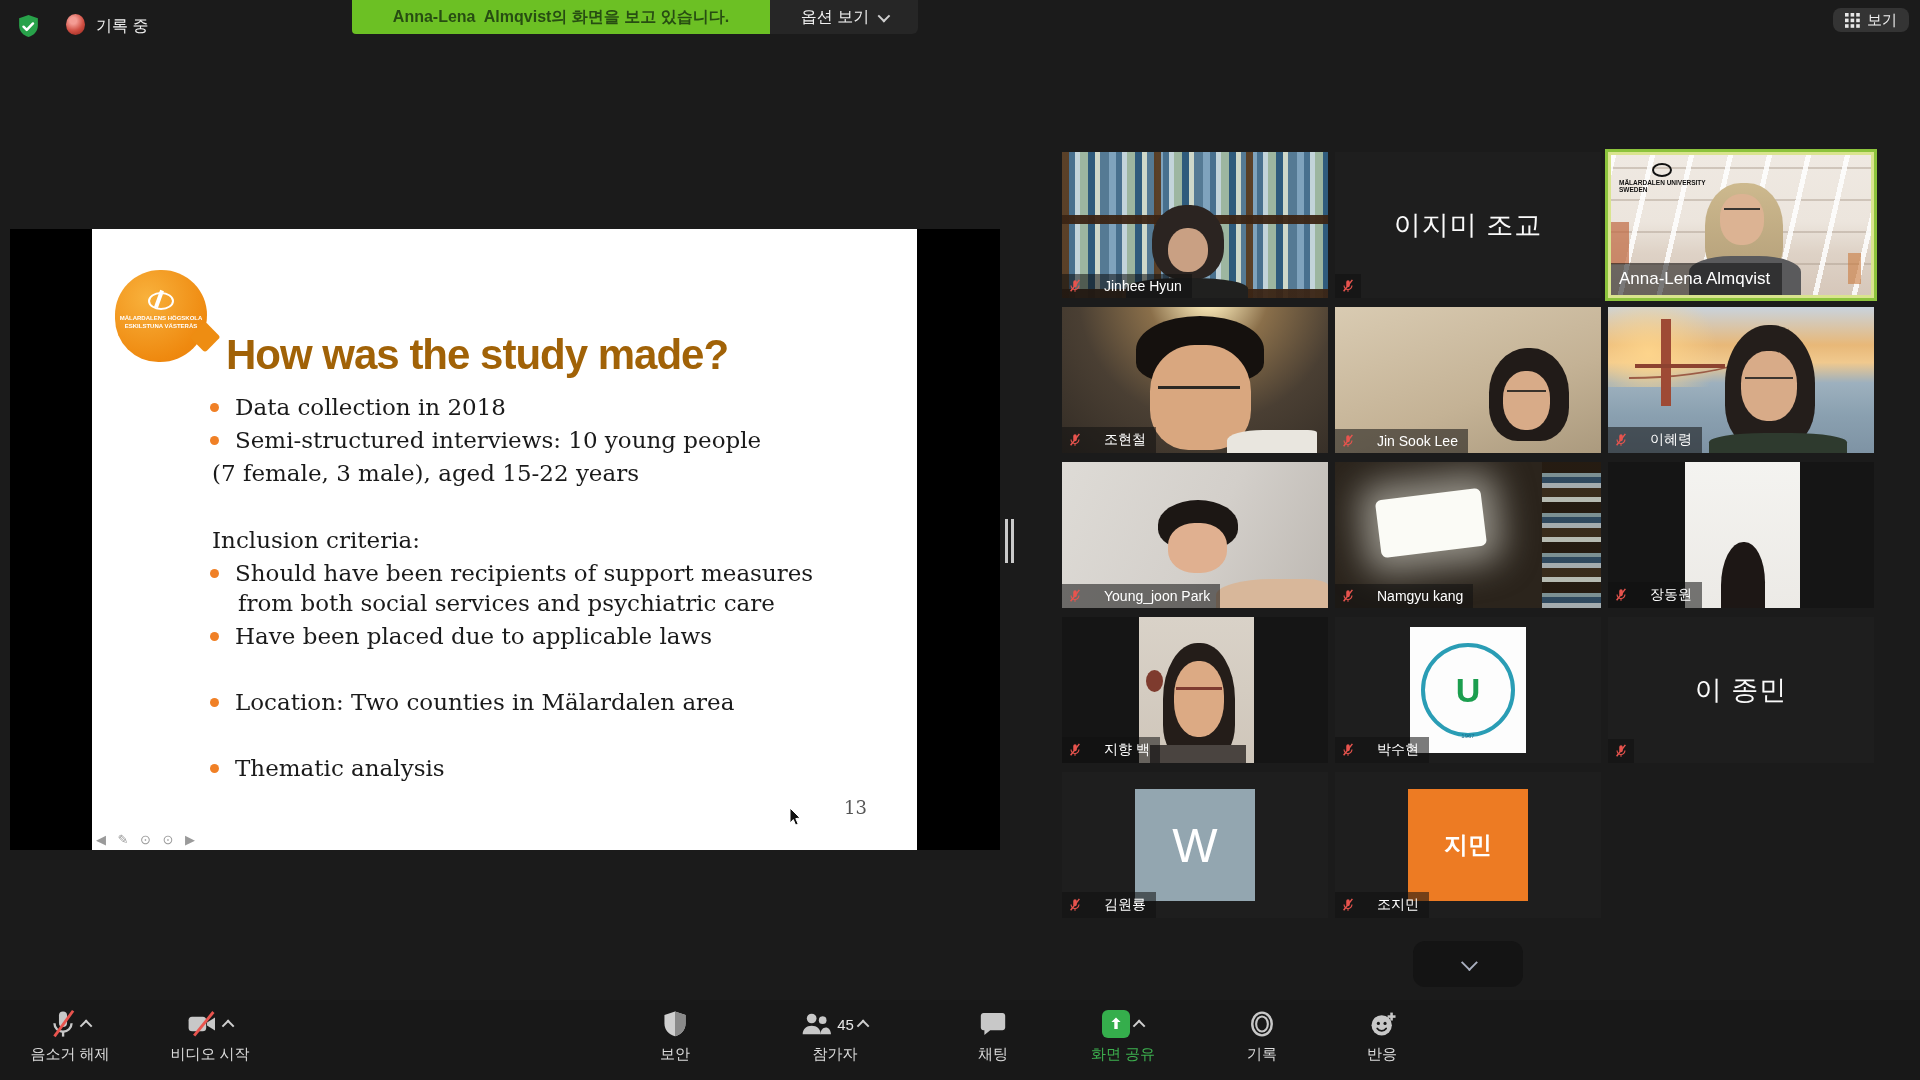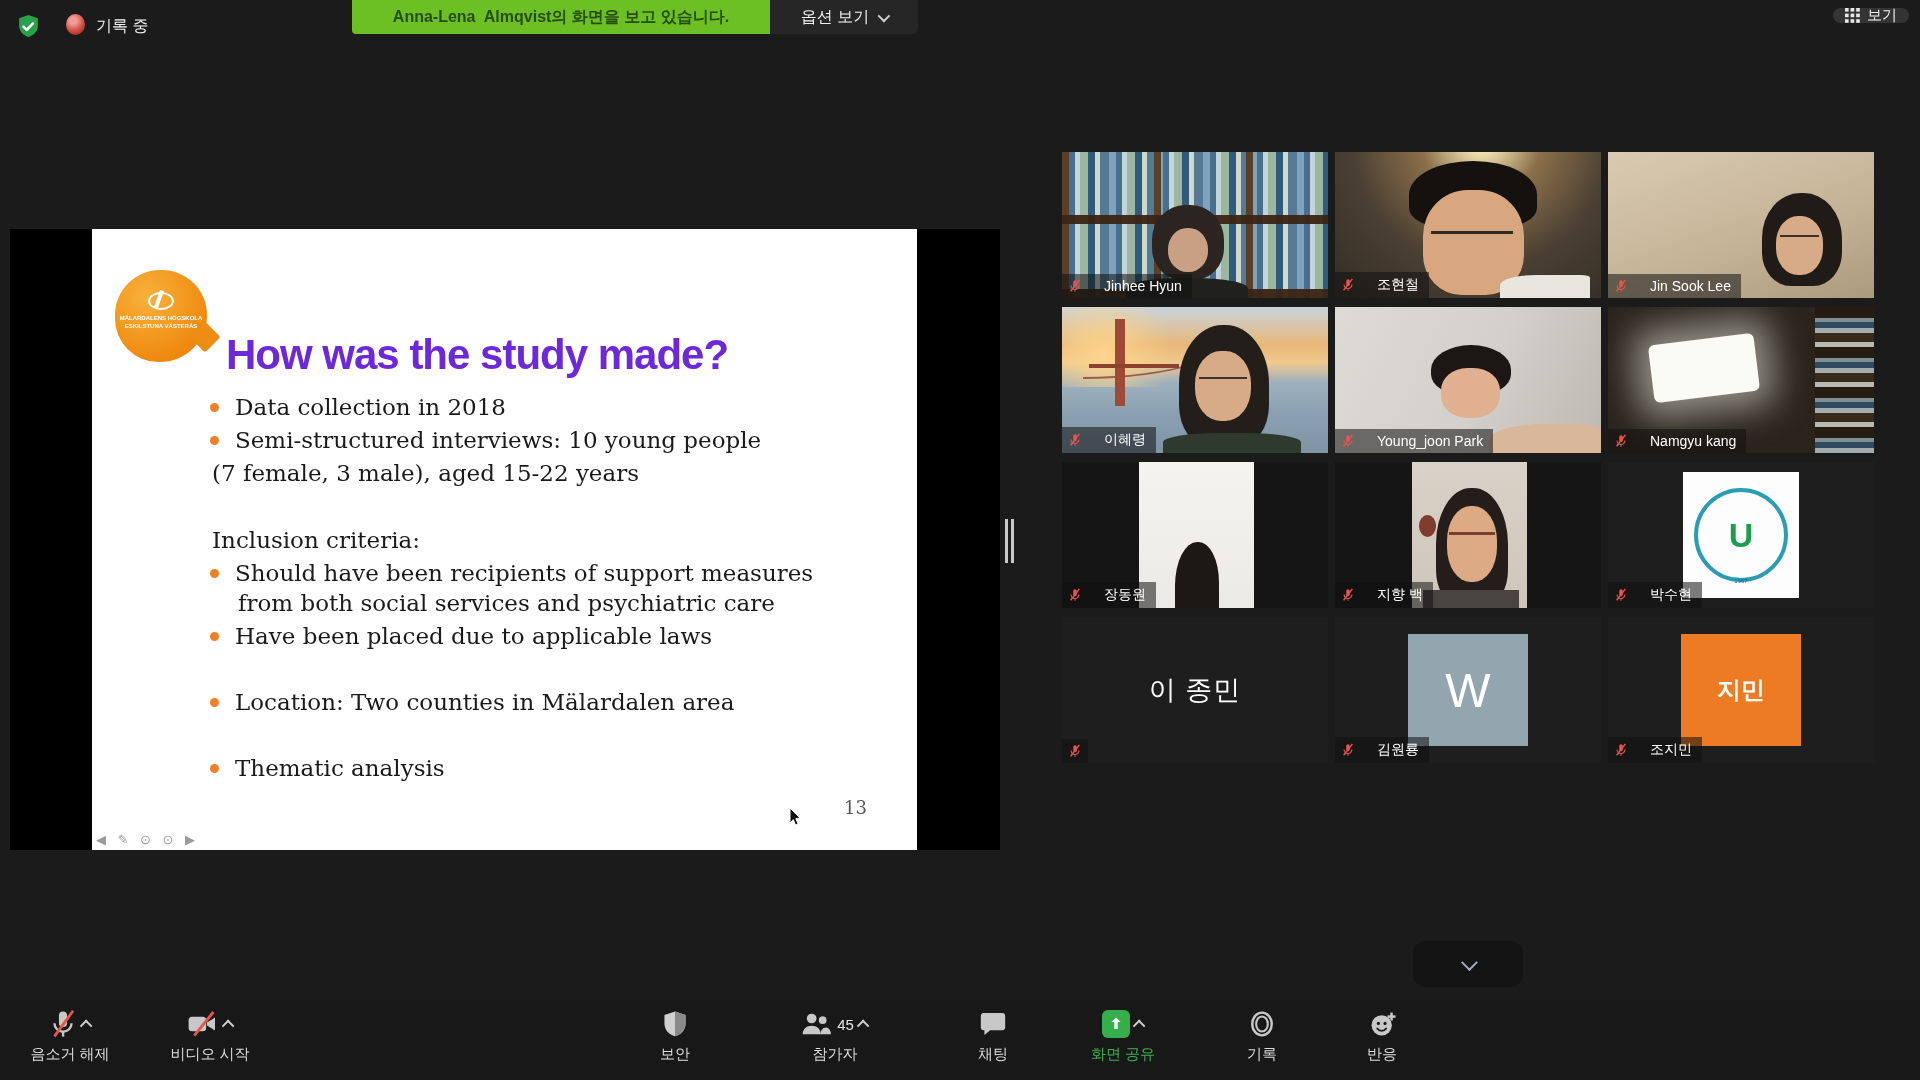--- a/index.html
+++ b/index.html
@@ -10,42 +10,42 @@
   .shield-badge{position:absolute;left:16px;top:14px;width:25px;height:25px;}
   .rec-dot{position:absolute;left:66px;top:14px;width:19px;height:21px;border-radius:50%;
            background:radial-gradient(circle at 38% 32%,#f49c94 18%,#d04f43 55%,#8e2018);}
   .rec-label{position:absolute;left:96px;top:16px;font-size:16px;color:#f2f2f2;}
   .banner{position:absolute;left:352px;top:0;width:418px;height:34px;background:#6cc024;
           color:#274d12;font-weight:bold;font-size:16px;display:flex;align-items:center;
           justify-content:center;white-space:pre;border-radius:0 0 0 4px;}
   .options-btn{position:absolute;left:770px;top:0;width:148px;height:34px;background:#262626;
           border-radius:0 0 6px 0;display:flex;align-items:center;justify-content:center;gap:9px;
           font-size:16px;color:#f0f0f0;cursor:pointer;}
-  .view-btn{position:absolute;left:1833px;top:8px;width:76px;height:15px;background:#343434;
+  .view-btn{position:absolute;left:1833px;top:8px;width:76px;height:24px;background:#343434;
           border-radius:8px;display:flex;align-items:center;justify-content:center;gap:7px;
           font-size:15px;color:#f0f0f0;cursor:pointer;}
   .chev{display:inline-block;width:7px;height:7px;border-right:2px solid #cfcfcf;border-bottom:2px solid #cfcfcf;}
   .chev.down{transform:rotate(45deg) translateY(-2px);}
   .chev.up{transform:rotate(-135deg) translateY(-2px);}
 
   
   .share-area{position:absolute;left:10px;top:229px;width:990px;height:621px;background:#000;}
   .slide{position:absolute;left:82px;top:0;width:825px;height:621px;background:#fff;color:#111;}
   .mdh-logo{position:absolute;left:23px;top:41px;width:92px;height:92px;
             background:radial-gradient(circle at 35% 30%,#f8b13c,#ef8a10 70%,#e97c07);
             border-radius:50% 50% 52% 48%;}
   .mdh-logo:after{content:"";position:absolute;right:-9px;top:56px;width:22px;height:22px;
             background:#ee8d12;transform:rotate(45deg);border-radius:3px;}
   .mdh-sym{position:absolute;left:50%;top:22px;transform:translateX(-50%);width:22px;height:14px;
            border:2px solid #fff;border-radius:50%;}
   .mdh-sym:after{content:"";position:absolute;left:7px;top:-4px;width:4px;height:18px;background:#fff;transform:rotate(20deg);}
   .mdh-text{position:absolute;left:0;right:0;top:44px;text-align:center;color:#fff;
             font-size:6px;font-weight:bold;line-height:8px;z-index:2;}
   .slide-title{position:absolute;left:134px;top:102px;font-size:42px;font-weight:800;
-            letter-spacing:-1px;color:#6d28d9;font-family:"Liberation Sans",sans-serif;}
+            letter-spacing:-1px;color:#a16207;font-family:"Liberation Sans",sans-serif;}
   .sline{position:absolute;font-family:"DejaVu Serif","Liberation Serif",serif;font-size:23px;color:#1a1a1a;white-space:nowrap;}
   .sline .dot{display:inline-block;width:9px;height:9px;border-radius:50%;background:#f08026;
             margin-right:16px;vertical-align:3px;}
   .pgnum{position:absolute;left:752px;top:568px;font-family:"DejaVu Serif",serif;font-size:18px;color:#555;}
   .deck-ctrl{position:absolute;left:4px;top:603px;color:#9a9a9a;font-size:13px;letter-spacing:4px;}
   .cursor{position:absolute;left:779px;top:578px;z-index:5;}
   .drag-handle{position:absolute;left:1005px;top:519px;width:10px;height:44px;}
   .drag-handle i{position:absolute;top:0;bottom:0;width:3px;background:#c9c9c9;}
   .drag-handle i:first-child{left:0}.drag-handle i:last-child{left:6px}
 
@@ -250,22 +250,50 @@
         <svg class="mic" viewBox="0 0 16 16">
             <rect x="6" y="1.5" width="4" height="8" rx="2" fill="#e8544e"></rect>
             <path d="M3.5 7.5a4.5 4.5 0 0 0 9 0" fill="none" stroke="#e8544e" stroke-width="1.3"></path>
             <rect x="7.4" y="12" width="1.2" height="2.6" fill="#e8544e"></rect>
             <line x1="13" y1="1" x2="3" y2="14" stroke="#e8544e" stroke-width="1.7"></line>
           </svg>
         <span>Jinhee Hyun</span>
       </div>
     </div>
 
-
-
+    <div class="tile">
+      <div class="tile-text">이지미 조교</div>
+      <div class="nbar mic-only">
+        <svg class="mic" viewBox="0 0 16 16">
+            <rect x="6" y="1.5" width="4" height="8" rx="2" fill="#e8544e"></rect>
+            <path d="M3.5 7.5a4.5 4.5 0 0 0 9 0" fill="none" stroke="#e8544e" stroke-width="1.3"></path>
+            <rect x="7.4" y="12" width="1.2" height="2.6" fill="#e8544e"></rect>
+            <line x1="13" y1="1" x2="3" y2="14" stroke="#e8544e" stroke-width="1.7"></line>
+          </svg>
+      </div>
+    </div>
+
+
+    <div class="tile active">
+      <div class="scene sc-anna">
+        <div class="accent1"></div>
+          <div class="accent2"></div>
+        <div class="hair"></div>
+          <div class="face"></div>
+          <div class="spec"></div>
+          <div class="body"></div>
+        <div class="ulogo">
+          <span class="sym"></span>
+          <span>MÄLARDALEN UNIVERSITY</span><br><span>SWEDEN</span>
+        </div>
+      </div>
+      <div class="nbar big">
+        <span>Anna-Lena Almqvist</span>
+      </div>
+    </div>
 
     <div class="tile">
       <div class="scene sc-cho">
         <div class="hair"></div>
           <div class="face"></div>
           <div class="spec"></div>
           <div class="body"></div>
       </div>
       <div class="nbar">
         <svg class="mic" viewBox="0 0 16 16">

